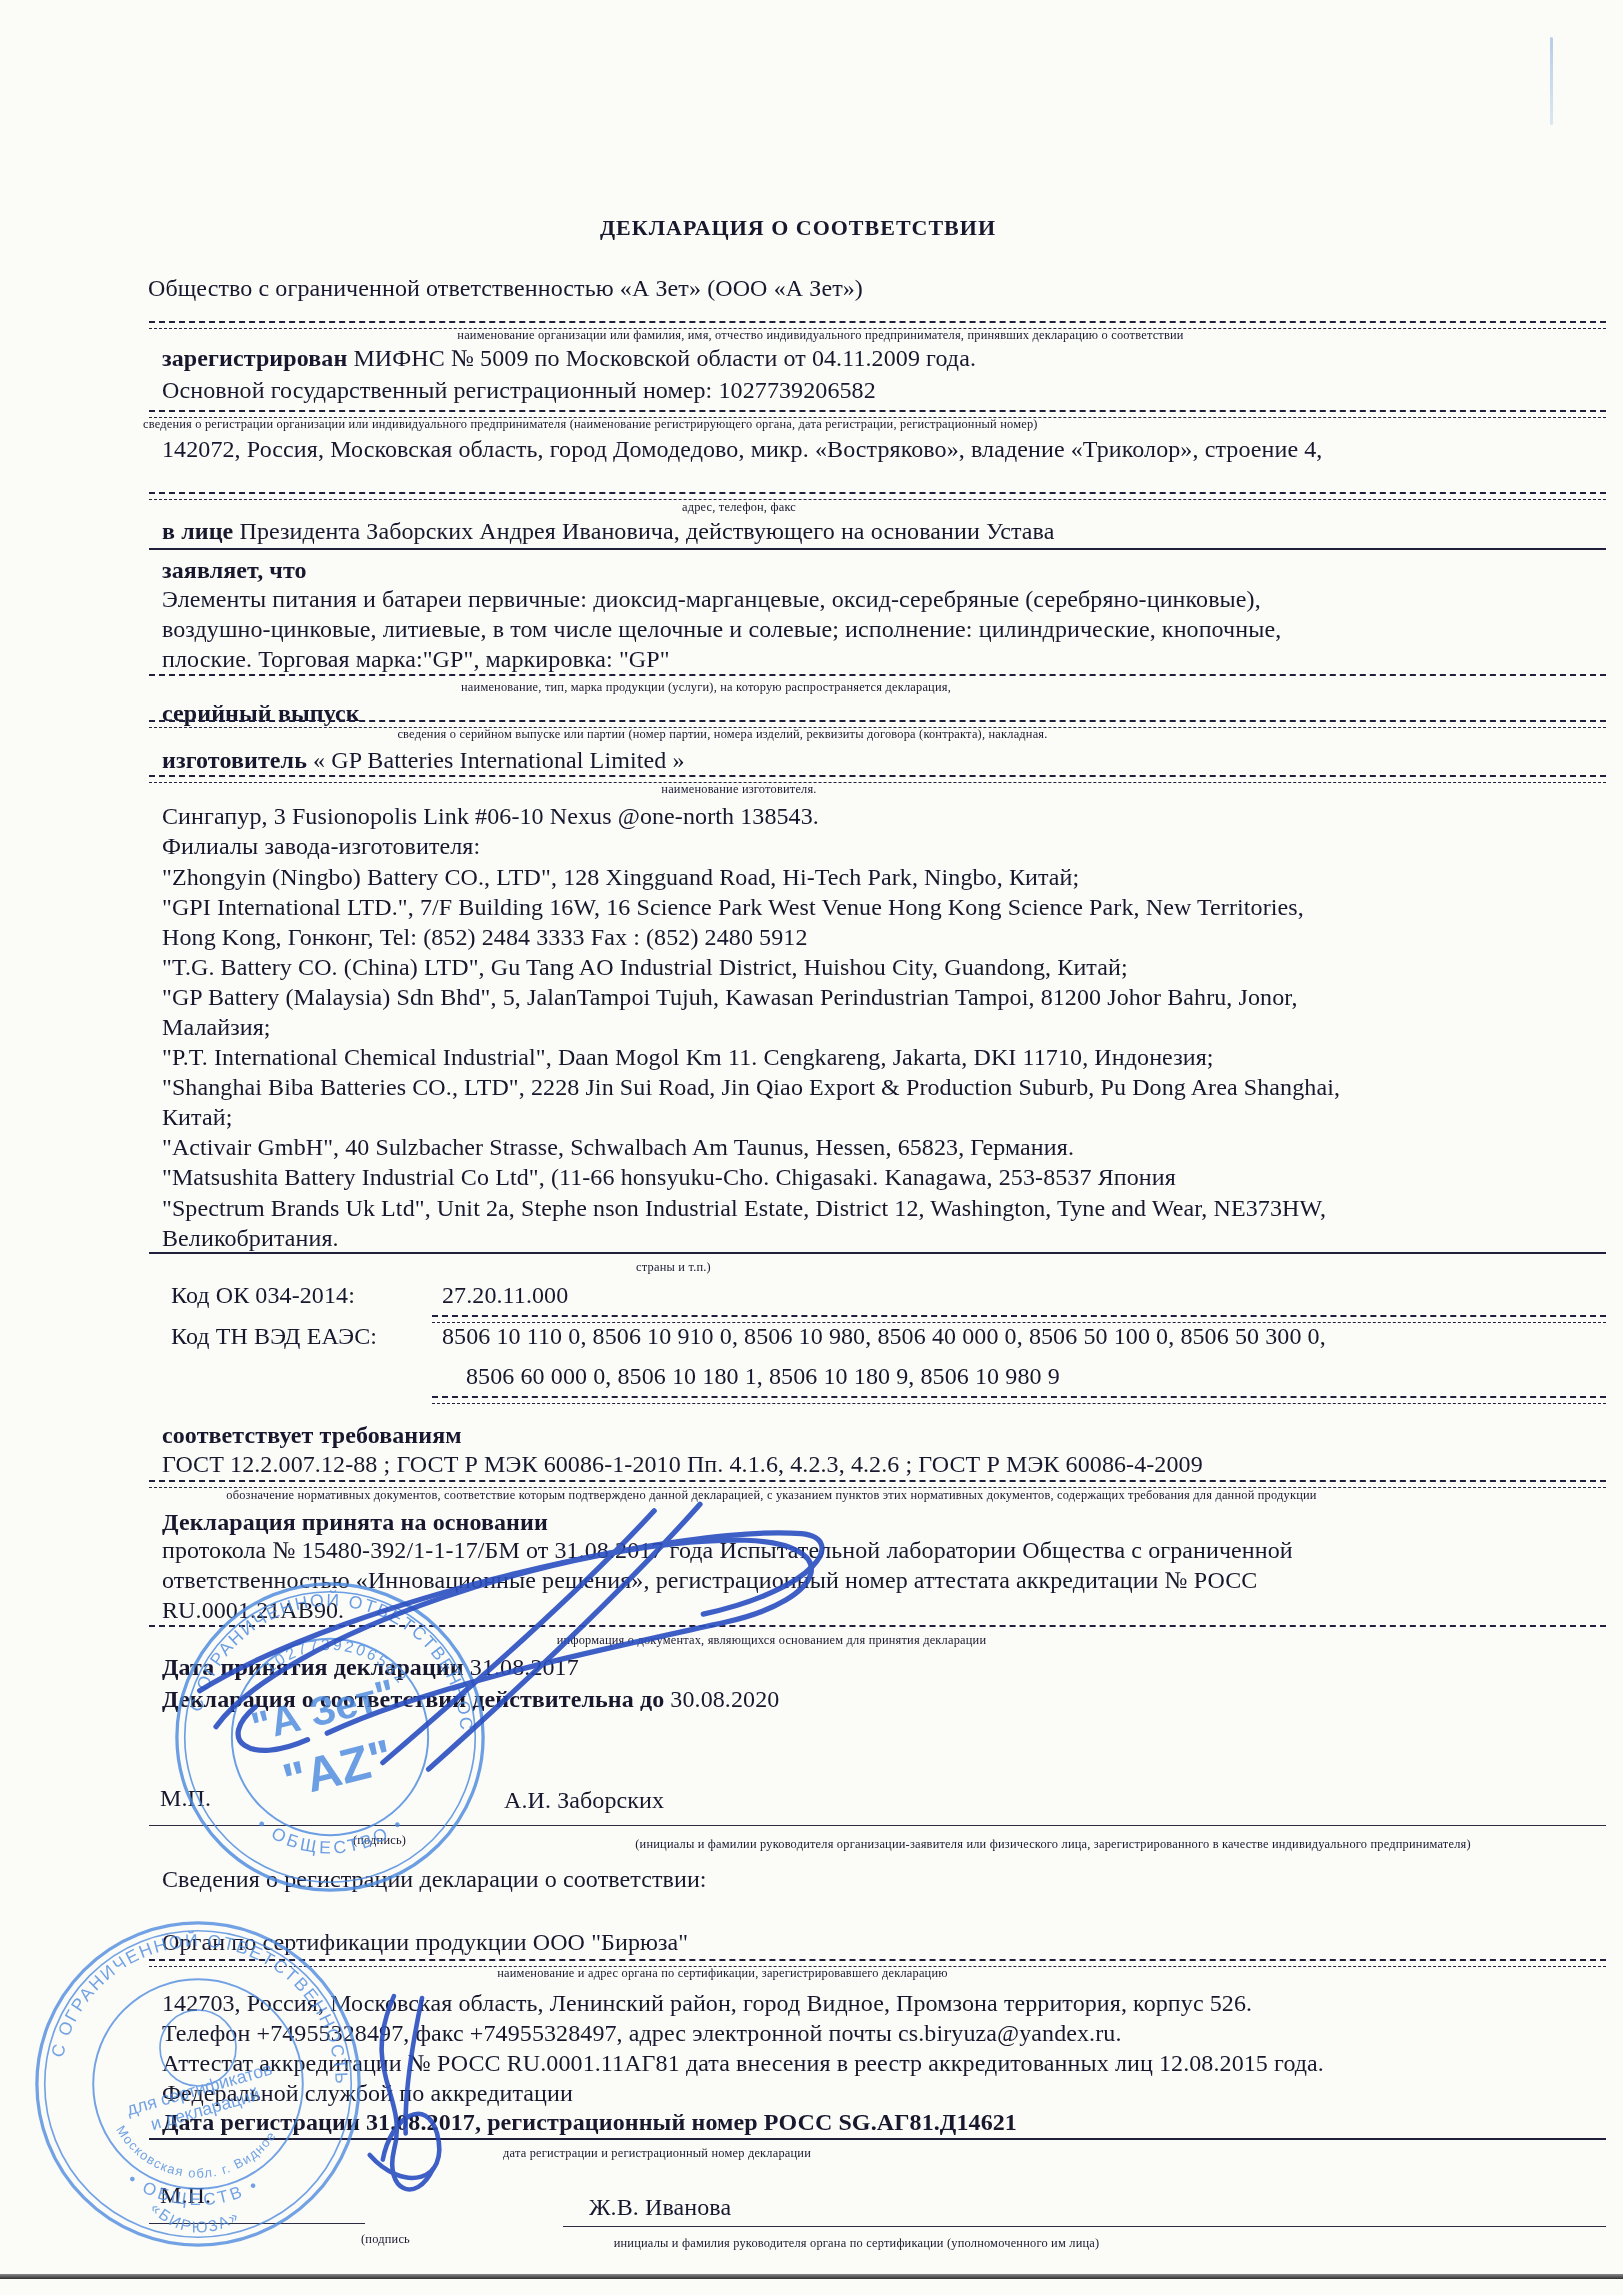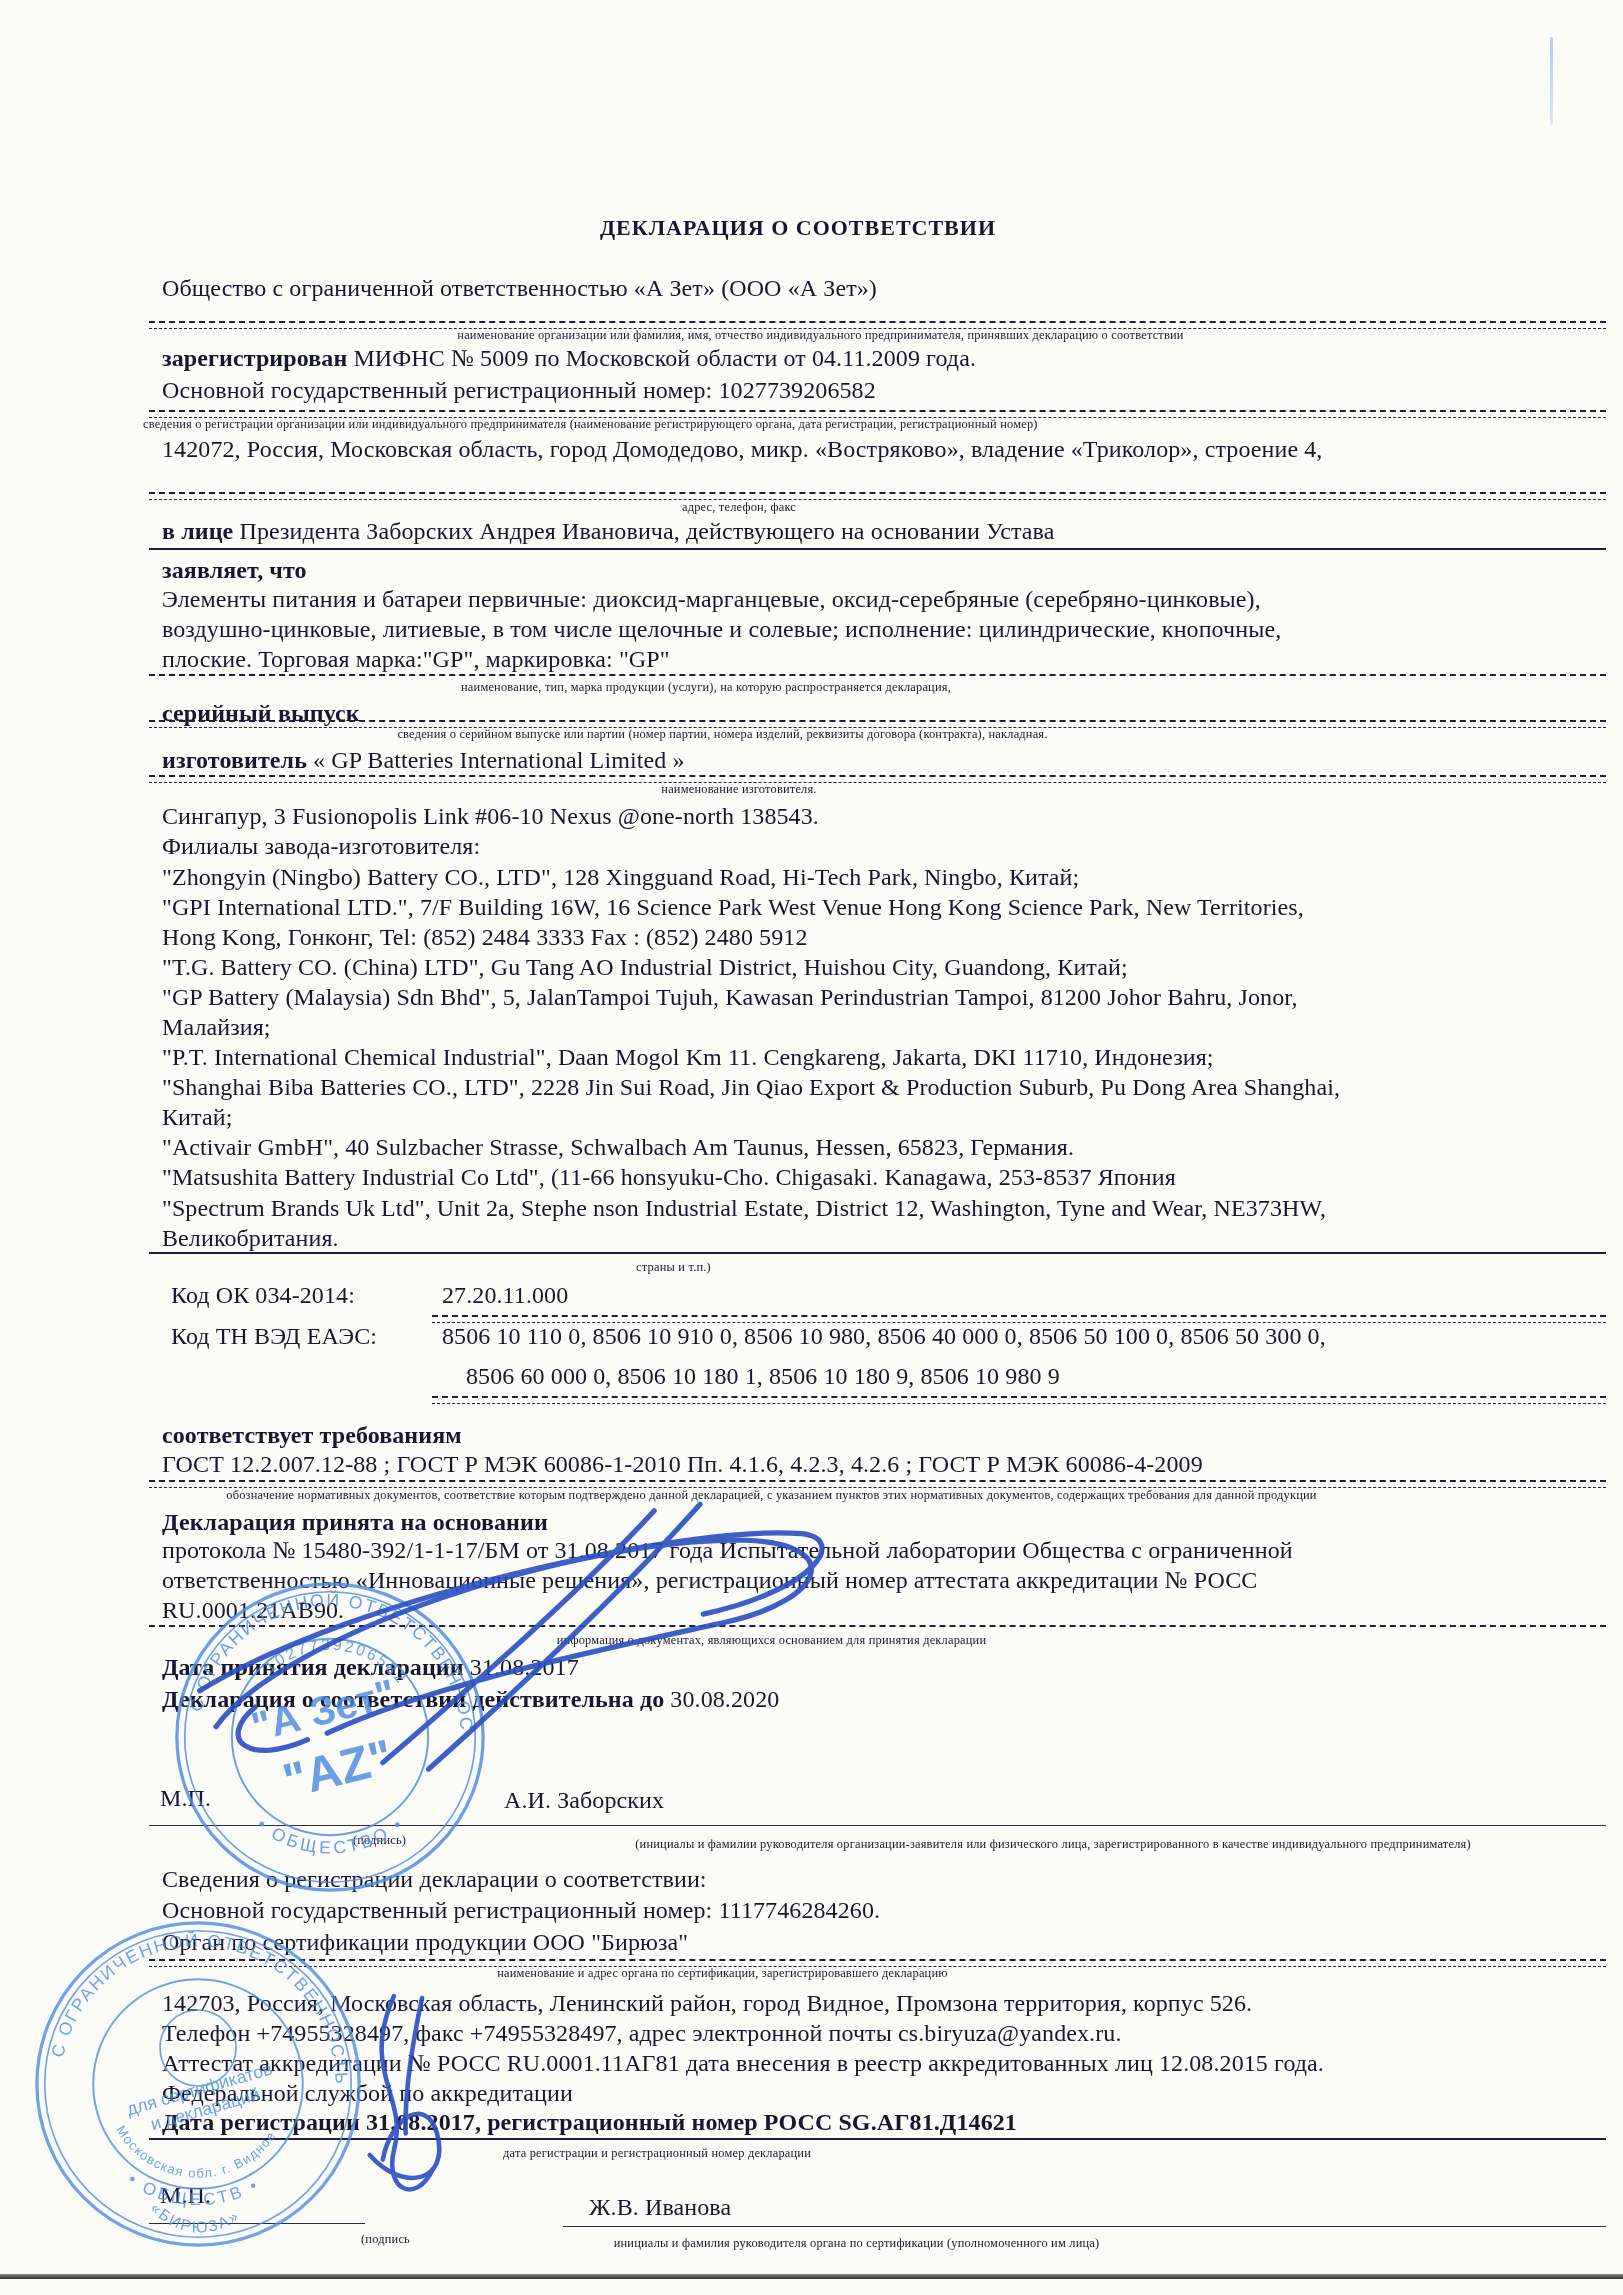--- a/index.html
+++ b/index.html
@@ -19,21 +19,21 @@
   .edge{position:absolute;left:0;width:1623px;height:5.2px;background:linear-gradient(#8a8a8a,#2f2f2f);}
   .stamp text{font-family:"Liberation Sans","DejaVu Sans",sans-serif;}
 </style>
 </head>
 <body>
 
 <div class="page">
 
   <div class="t title" style="left:0;top:216px;width:1596px;">ДЕКЛАРАЦИЯ О СООТВЕТСТВИИ</div>
 
-  <div class="t" style="left:162px;top:275px;">Общество с ограниченной ответственностью «А Зет» (ООО «А Зет»)</div>
+  <div class="t" style="left:148px;top:275px;">Общество с ограниченной ответственностью «А Зет» (ООО «А Зет»)</div>
   <div class="dd" style="left:149px;top:321px;width:1457px;"></div>
   <div class="cap" style="left:150px;top:328px;width:1341px;">наименование организации или фамилия, имя, отчество индивидуального предпринимателя, принявших декларацию о соответствии</div>
 
   <div class="t" style="left:162px;top:345px;"><span class="b">зарегистрирован</span><span> МИФНС № 5009 по Московской области от 04.11.2009 года.</span></div>
   <div class="t" style="left:162px;top:377px;">Основной государственный регистрационный номер: 1027739206582</div>
   <div class="dd" style="left:149px;top:410px;width:1457px;"></div>
   <div class="cap" style="left:143px;top:417px;text-align:left;">сведения о регистрации организации или индивидуального предпринимателя (наименование регистрирующего органа, дата регистрации, регистрационный номер)</div>
 
   <div class="t" style="left:162px;top:436px;">142072, Россия, Московская область, город Домодедово, микр. «Востряково», владение «Триколор», строение 4,</div>
   <div class="dd" style="left:149px;top:492px;width:1457px;"></div>
@@ -100,21 +100,20 @@
   <div class="t" style="left:162px;top:1654px;"><span class="b">Дата принятия декларации</span><span> 31.08.2017</span></div>
   <div class="t" style="left:162px;top:1686px;"><span class="b">Декларация о соответствии действительна до</span><span> 30.08.2020</span></div>
 
   <div class="t" style="left:160px;top:1785px;">М.П.</div>
   <div class="sl2" style="left:149px;top:1825px;width:1457px;"></div>
   <div class="cap" style="left:275px;top:1833px;width:209px;">(подпись)</div>
   <div class="t" style="left:504px;top:1787px;">А.И. Заборских</div>
   <div class="cap" style="left:497px;top:1837px;width:1112px;">(инициалы и фамилии руководителя организации-заявителя или физического лица, зарегистрированного в качестве индивидуального предпринимателя)</div>
 
   <div class="t" style="left:162px;top:1866px;">Сведения о регистрации декларации о соответствии:</div>
-  <div class="t" style="left:162px;top:1897px;">Основной государственный регистрационный номер: 1117746284260.</div>
   <div class="t" style="left:162px;top:1929px;">Орган по сертификации продукции ООО "Бирюза"</div>
   <div class="dd" style="left:149px;top:1959px;width:1457px;"></div>
   <div class="cap" style="left:150px;top:1966px;width:1145px;">наименование и адрес органа по сертификации, зарегистрировавшего декларацию</div>
 
   <div class="t" style="left:162px;top:1990px;">142703, Россия, Московская область, Ленинский район, город Видное, Промзона территория, корпус 526.</div>
   <div class="t" style="left:162px;top:2020px;">Телефон +74955328497, факс +74955328497, адрес электронной почты cs.biryuza@yandex.ru.</div>
   <div class="t" style="left:162px;top:2050px;">Аттестат аккредитации № РОСС RU.0001.11АГ81 дата внесения в реестр аккредитованных лиц 12.08.2015 года.</div>
   <div class="t" style="left:162px;top:2080px;">Федеральной службой по аккредитации</div>
   <div class="t b" style="left:162px;top:2109px;">Дата регистрации 31.08.2017, регистрационный номер РОСС SG.АГ81.Д14621</div>
   <div class="sl" style="left:149px;top:2138px;width:1457px;"></div>

